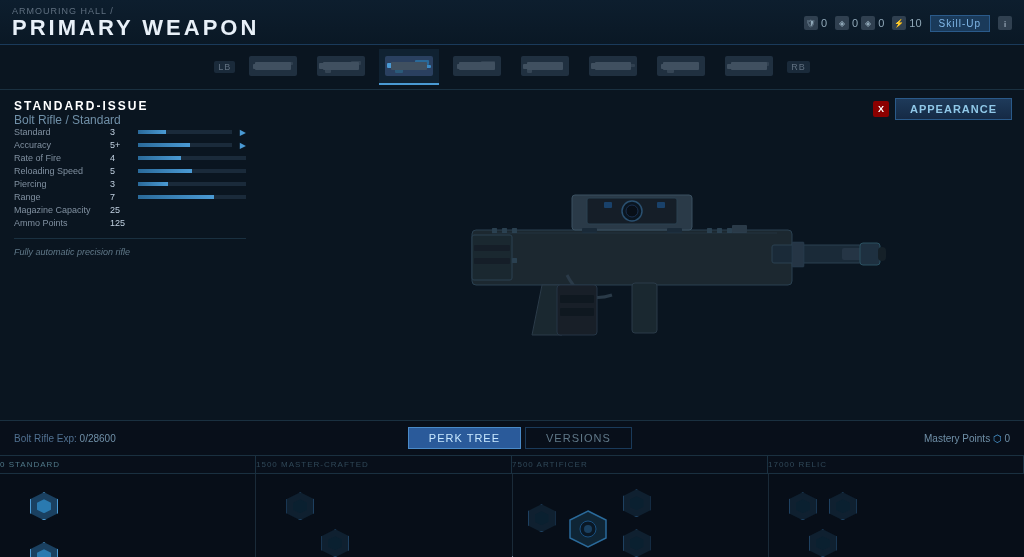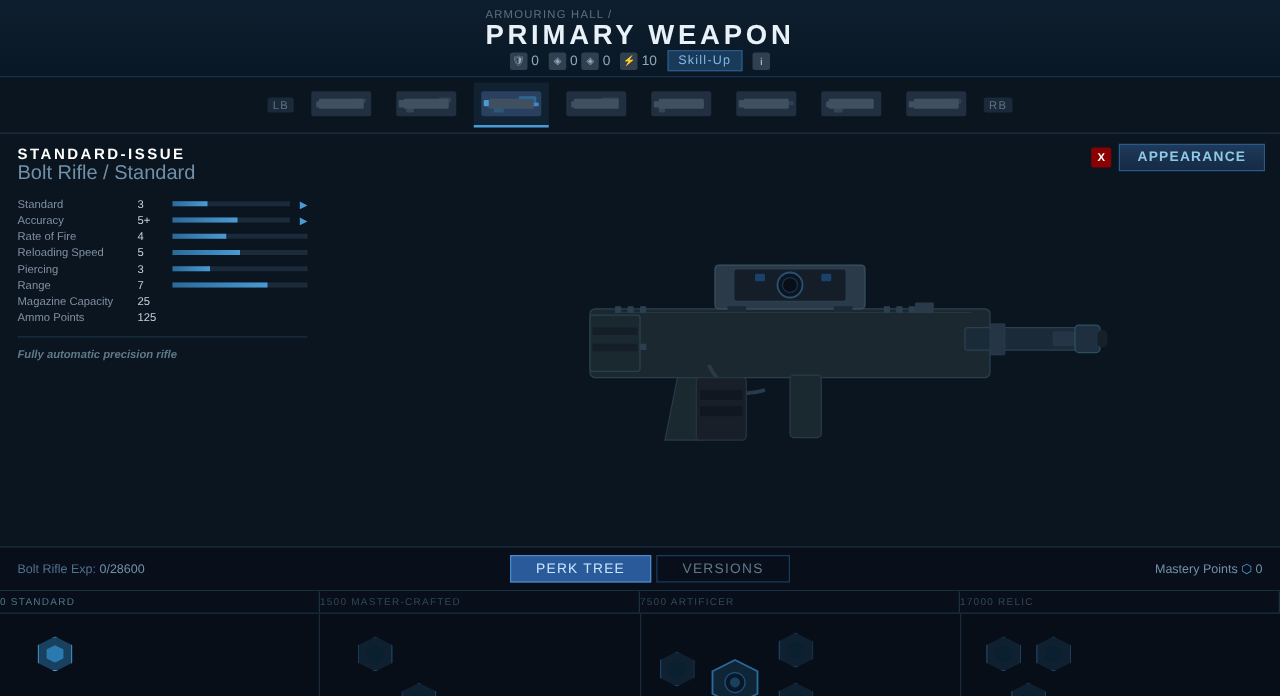--- a/index.html
+++ b/index.html
@@ -14,21 +14,20 @@
     }
 
     
     .header {
       background: linear-gradient(180deg, #0d1e2e 0%, #0a1825 100%);
       padding: 6px 12px 4px;
       border-bottom: 1px solid #1a3a5a;
       display: flex;
       align-items: center;
       justify-content: space-between;
-      flex-direction: column;
     }
     .header-left {}
     .breadcrumb {
       font-size: 9px;
       color: #607080;
       letter-spacing: 1px;
       text-transform: uppercase;
     }
     .page-title {
       font-size: 22px;
@@ -141,23 +140,23 @@
     }
     .weapon-name {
       font-size: 12px;
       font-weight: 900;
       color: #ffffff;
       letter-spacing: 2px;
       text-transform: uppercase;
       line-height: 1.1;
     }
     .weapon-subtitle {
-      font-size: 16px;
+      font-size: 12px;
       color: #7090a8;
-      margin-bottom: 10px;
+      margin-bottom: 0;
     }
     .stat-row {
       display: flex;
       align-items: center;
       margin-bottom: 3px;
       gap: 6px;
     }
     .stat-label {
       font-size: 9px;
       color: #8090a0;
@@ -185,21 +184,20 @@
       color: #4a9ad4;
       margin-left: 2px;
     }
     .weapon-description {
       margin-top: 10px;
       padding-top: 8px;
       border-top: 1px solid #1a3040;
       font-size: 9px;
       color: #607888;
       font-style: italic;
-      font-weight: bold;
     }
 
     
     .weapon-image-area {
       flex: 1;
       display: flex;
       align-items: center;
       justify-content: center;
       position: relative;
     }

